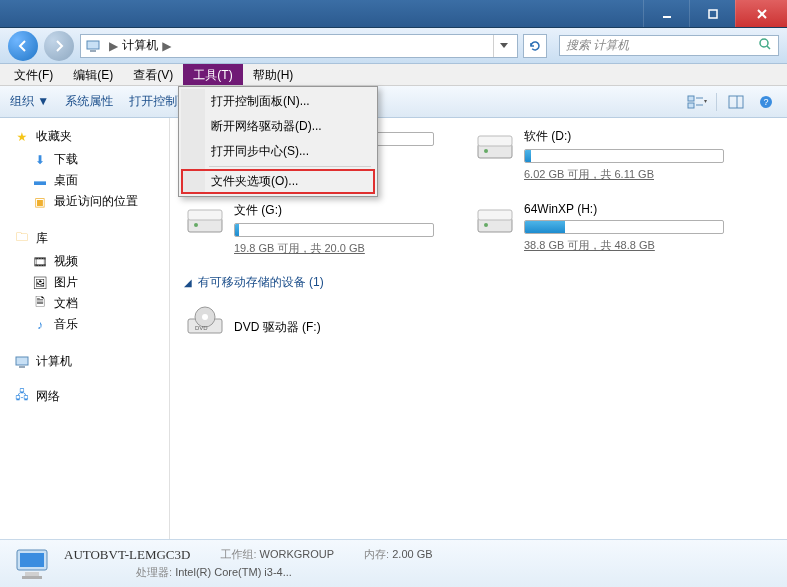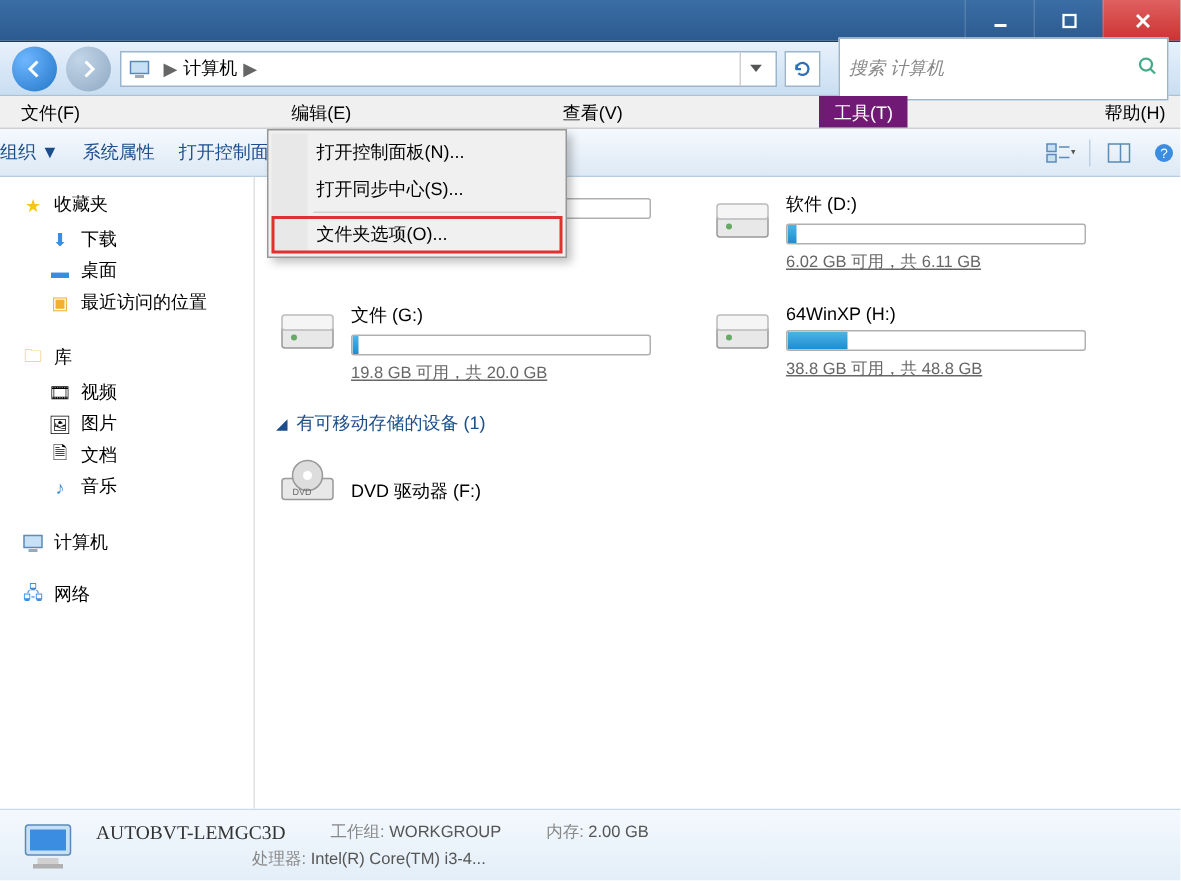--- a/index.html
+++ b/index.html
@@ -14,38 +14,38 @@
 
 .navbar { height: 36px; background: linear-gradient(to bottom, #e8f1fb, #c9def2); border-bottom: 1px solid #a9c2da; display: flex; align-items: center; padding: 0 8px; gap: 6px; }
 .navbtn { width: 30px; height: 30px; border-radius: 50%; background: radial-gradient(circle at 30% 30%, #6fb6ff, #2176c7); display: flex; align-items: center; justify-content: center; color: #fff; }
 .navbtn.fwd { background: radial-gradient(circle at 30% 30%, #c2d5e8, #8fa9c2); }
 .navbtn svg { width: 14px; height: 14px; }
 .addressbar { flex: 1; height: 24px; background: #fff; border: 1px solid #9db5cc; display: flex; align-items: center; padding: 0 4px; }
 .addr-icon { width: 16px; height: 16px; margin-right: 4px; }
 .addr-sep { color: #666; padding: 0 4px; }
 .addr-drop { width: 20px; height: 22px; border-left: 1px solid #d0d0d0; display: flex; align-items: center; justify-content: center; margin-left: auto; }
 .refresh { width: 24px; height: 24px; border: 1px solid #9db5cc; background: #fff; display: flex; align-items: center; justify-content: center; margin-left: -1px; }
-.searchbox { width: 220px; height: 42px; background: #fff; border: 1px solid #9db5cc; display: flex; align-items: center; padding: 0 6px; color: #888; font-style: italic; margin-left: 6px; }
+.searchbox { width: 220px; height: 21px; background: #fff; border: 1px solid #9db5cc; display: flex; align-items: center; padding: 0 6px; color: #888; font-style: italic; margin-left: 6px; }
 .searchbox .si { margin-left: auto; }
 
 
-.menubar { height: 22px; background: #f0f0f0; border-bottom: 1px solid #d0d0d0; display: flex; align-items: stretch; padding-left: 4px; justify-content: space-between; }
+.menubar { height: 22px; background: #f0f0f0; border-bottom: 1px solid #d0d0d0; display: flex; align-items: stretch; padding-left: 4px; }
 .menuitem { padding: 3px 10px; cursor: default; }
 .menuitem.active { background: #701a75; color: #fff; }
 
 
 .dropdown { position: absolute; left: 178px; top: 86px; width: 200px; background: #f0f0f0; border: 1px solid #979797; box-shadow: 3px 3px 6px rgba(0,0,0,0.25); z-index: 100; padding: 2px; }
 .dropdown-inner { background: #f0f0f0; }
 .dd-item { padding: 4px 8px 4px 30px; position: relative; }
 .dd-item.highlighted { border: 2px solid #e03030; padding: 2px 4px 2px 28px; }
 .dd-sep { height: 1px; background: #d0d0d0; margin: 2px 4px 2px 28px; }
 .dd-gutter { position: absolute; left: 2px; top: 2px; bottom: 2px; width: 24px; background: #e8e8e8; }
 
 
-.toolbar { height: 32px; background: linear-gradient(to bottom, #f4f9fe, #dde9f5); border-bottom: 1px solid #b8cde1; display: flex; align-items: center; padding: 0 0; gap: 16px; }
+.toolbar { height: 32px; background: linear-gradient(to bottom, #f4f9fe, #dde9f5); border-bottom: 1px solid #b8cde1; display: flex; align-items: center; padding: 0 10px; gap: 16px; }
 .toolbar-right { margin-left: auto; display: flex; gap: 8px; align-items: center; }
 .tb-link { color: #1a4d8a; }
 .tb-sep { width: 1px; height: 18px; background: #c0d0e0; }
 .tb-icon { width: 22px; height: 18px; display: inline-flex; align-items: center; justify-content: center; }
 
 
 .main { display: flex; height: calc(587px - 28px - 36px - 22px - 32px - 48px); }
 .sidebar { width: 170px; background: #fff; border-right: 1px solid #e0e0e0; padding: 10px 6px; overflow: hidden; }
 .sb-group { margin-bottom: 18px; }
 .sb-header { display: flex; align-items: center; gap: 6px; font-size: 12px; margin-bottom: 4px; padding-left: 8px; }
@@ -146,20 +146,21 @@
   <div class="menuitem">编辑(E)</div>
   <div class="menuitem">查看(V)</div>
   <div class="menuitem active">工具(T)</div>
   <div class="menuitem">帮助(H)</div>
 </div>
 
 <div class="dropdown">
   <div class="dd-gutter"></div>
   <div class="dropdown-inner">
     <div class="dd-item">打开控制面板(N)...</div>
+    <div class="dd-item">断开网络驱动器(D)...</div>
     <div class="dd-item">打开同步中心(S)...</div>
     <div class="dd-sep"></div>
     <div class="dd-item highlighted">文件夹选项(O)...</div>
   </div>
 </div>
 
 <div class="toolbar">
   <span class="tb-link">组织 ▼</span>
   <span class="tb-link">系统属性</span>
   <span class="tb-link">打开控制面板</span>
@@ -336,16 +337,16 @@
         <rect x="13" y="28" width="14" height="4" fill="#d0d0d0"></rect>
         <rect x="10" y="32" width="20" height="3" fill="#b0b0b0"></rect>
       </svg></span>
   <div class="status-text">
     <div class="status-cols">
       <span class="status-title">AUTOBVT-LEMGC3D</span>
       <span class="status-row"><span class="lbl">工作组:</span> <span>WORKGROUP</span></span>
       <span class="status-row"><span class="lbl">内存:</span> <span>2.00 GB</span></span>
     </div>
     <div class="status-cols">
-      <span class="status-row" style="margin-left:104px;"><span class="lbl">处理器:</span> <span>Intel(R) Core(TM) i3-4...</span></span>
+      <span class="status-row" style="margin-left:72px;"><span class="lbl">处理器:</span> <span>Intel(R) Core(TM) i3-4...</span></span>
     </div>
   </div>
 </div>
 
 </body></html>

